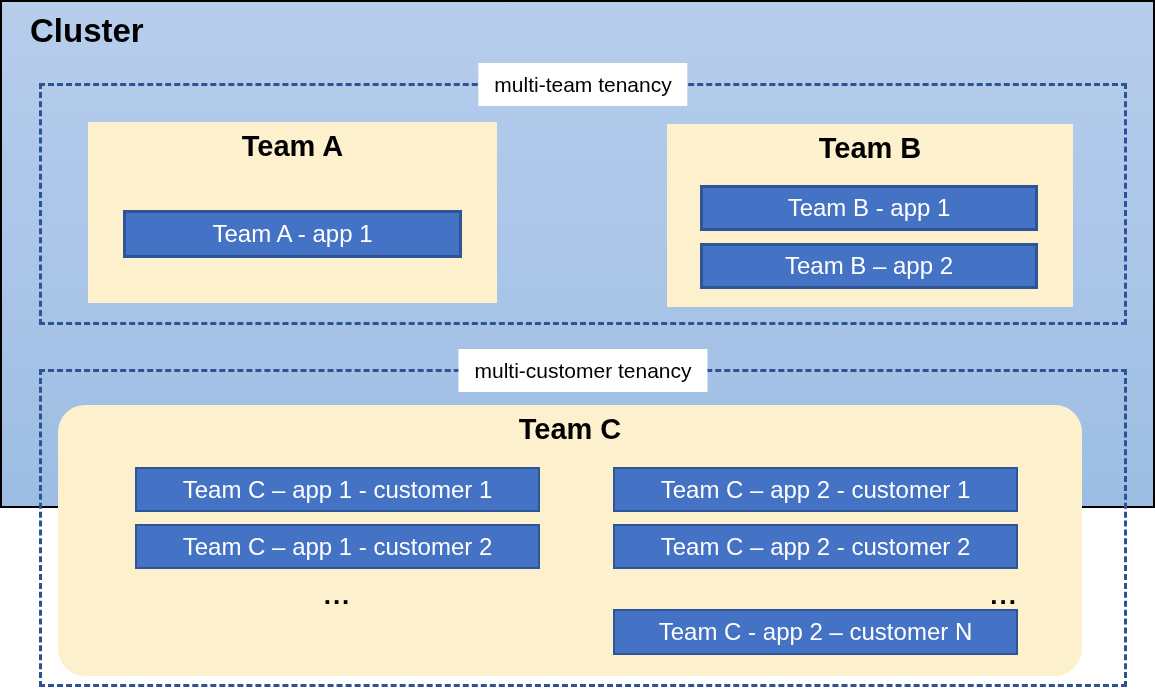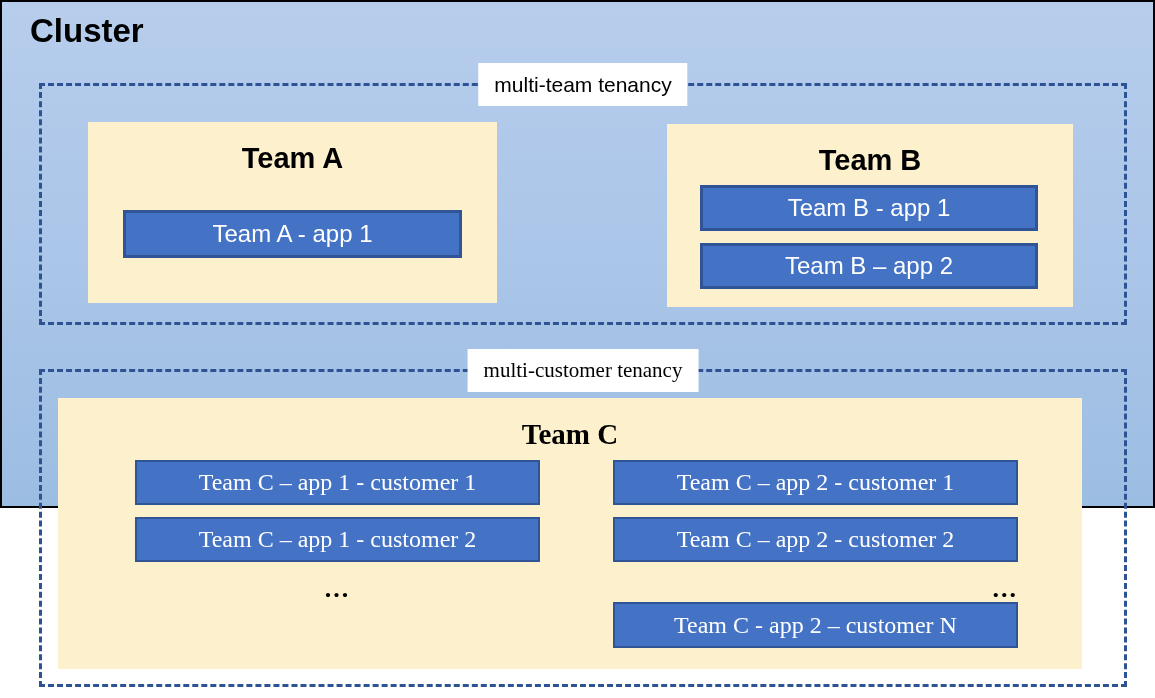--- a/index.html
+++ b/index.html
@@ -35,21 +35,20 @@
     left: 37px;
     top: 81px;
     width: 1088px;
     height: 242px;
   }
   .tenancy.multi-customer {
     left: 37px;
     top: 367px;
     width: 1088px;
     height: 318px;
-    font-family: Liberation Serif, serif;
   }
   .tenancy-label {
     position: absolute;
     top: -23px;
     left: 50%;
     transform: translateX(-50%);
     background: var(--label-bg, #ffffff);
     padding: 8px 16px;
     font-size: 21px;
     color: var(--title-text, #000000);
@@ -62,25 +61,24 @@
   }
   .team-title {
     position: absolute;
     top: 8px;
     left: 0;
     width: 100%;
     text-align: center;
     font-size: 29px;
     font-weight: bold;
     color: var(--title-text, #000000);
-    margin-top: 12px;
   }
   .team.team-a { left: 46px;  top: 36px; width: 409px; height: 181px; }
   .team.team-b { left: 625px; top: 38px; width: 406px; height: 183px; }
-  .team.team-c { left: 16px;  top: 26px; width: 1024px; height: 271px; }
+  .team.team-c { left: 16px;  top: 33px; width: 1024px; height: 271px; border-radius: 27px; }
   .app {
     position: absolute;
     box-sizing: border-box;
     background: var(--app-fill, #4472c4);
     border: 3px solid var(--app-border, #2f5597);
     color: var(--app-text, #ffffff);
     font-size: 24px;
     display: flex;
     align-items: center;
     justify-content: center;

